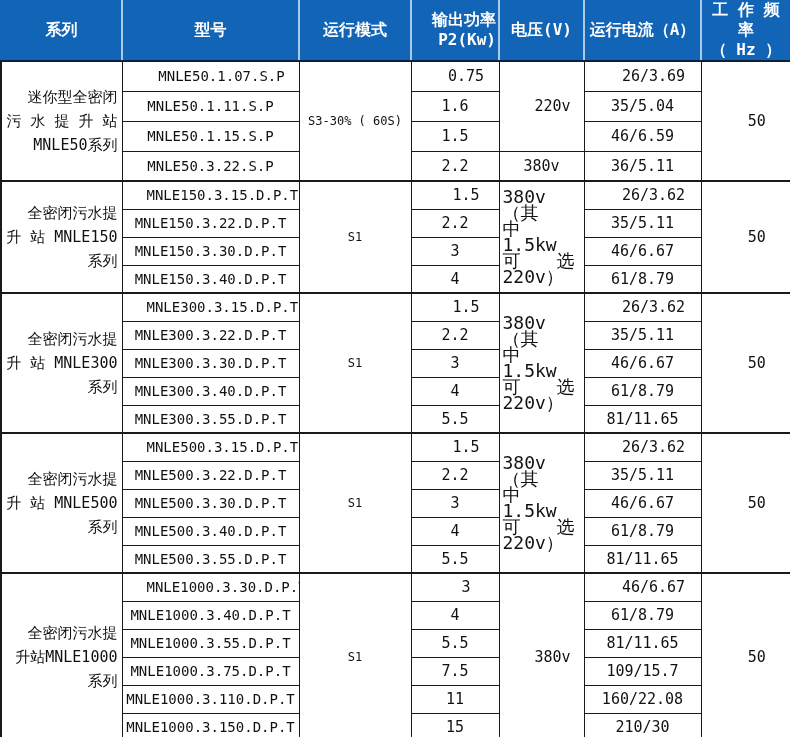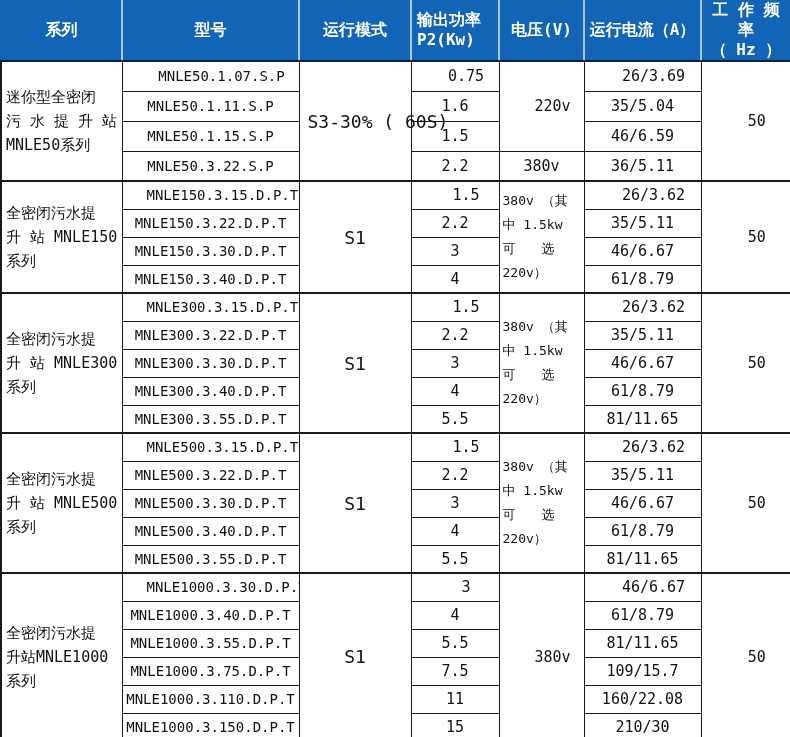--- a/index.html
+++ b/index.html
@@ -25,45 +25,45 @@
     height:44px;
     text-align:center;
     vertical-align:middle;
     white-space:pre-line;
     padding:0 2px;
     border-left:2px solid #a9c9e8;
     border-top:none;
     border-bottom:2px solid #0d2036;
   }
   th:first-child{border-left:2px solid #1264b6;}
-  th.th-left{text-align:left;padding-left:5px;}
+  th.th-left{text-align:right;padding-left:5px;}
   td{
     border:1px solid #1a1a1a;
     text-align:center;
     vertical-align:middle;
     font-size:15px;
     padding:0 2px;
     background:#fff;
   }
   td.st{border-top:2px solid #1a1a1a;padding-left:24px;}
   td.series{
     font-size:15px;
-    text-align:left;
+    text-align:right;
     padding:16px 4px;
     white-space:pre-line;
     line-height:24px;
     overflow:hidden;
   }
   td.model{font-size:14px;white-space:nowrap;overflow:hidden;}
-  td.mode{font-size:18px;white-space:nowrap;padding:8px;}
+  td.mode{font-size:12px;white-space:nowrap;padding:8px;}
   td.v-long{
     text-align:left;
     white-space:pre-line;
-    line-height:24px;
-    font-size:13px;
+    line-height:16px;
+    font-size:18px;
     padding:0 3px;
     overflow:hidden;
   }
 </style>
 </head>
 <body>
 
 <div class="wrap">
   <table class="spec">
     <colgroup>

